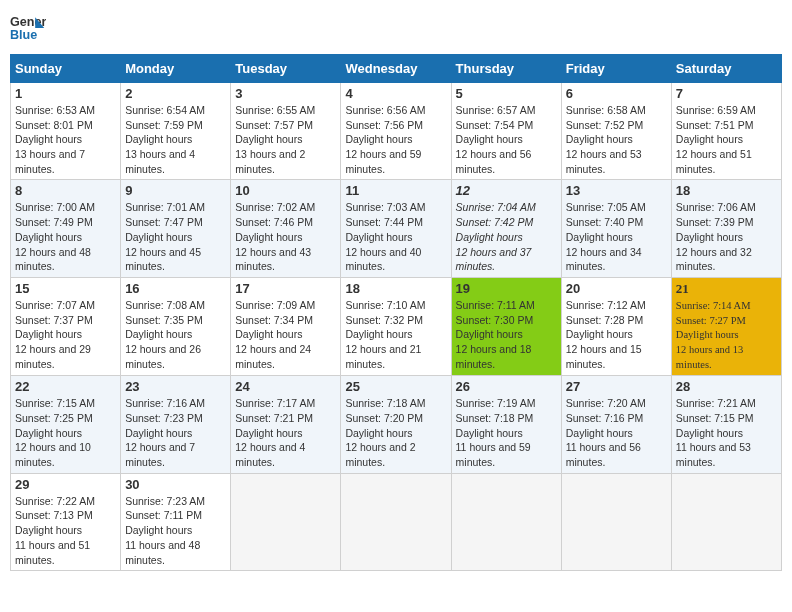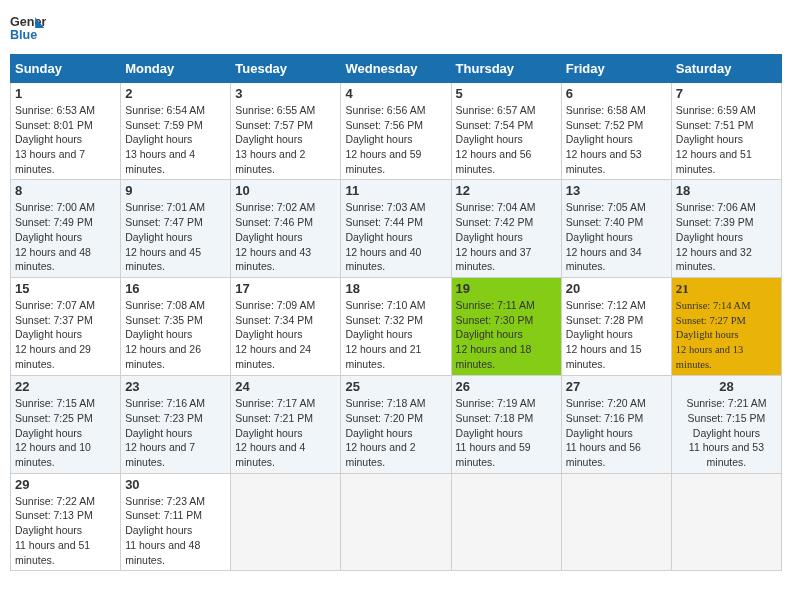--- a/index.html
+++ b/index.html
@@ -149,21 +149,21 @@
           <div class="day-info">Sunrise: 7:01 AM<br>Sunset: 7:47 PM<br>Daylight hours<br>12 hours and 45 minutes.</div>
         </td>
         <td style="background: rgb(240, 245, 250);">
           <span class="day-num">10</span>
           <div class="day-info">Sunrise: 7:02 AM<br>Sunset: 7:46 PM<br>Daylight hours<br>12 hours and 43 minutes.</div>
         </td>
         <td style="background: rgb(240, 245, 250);">
           <span class="day-num">11</span>
           <div class="day-info">Sunrise: 7:03 AM<br>Sunset: 7:44 PM<br>Daylight hours<br>12 hours and 40 minutes.</div>
         </td>
-        <td style="background: rgb(240, 245, 250);">
+        <td style="background: rgb(240, 245, 250); font-style: italic;">
           <span class="day-num">12</span>
           <div class="day-info">Sunrise: 7:04 AM<br>Sunset: 7:42 PM<br>Daylight hours<br>12 hours and 37 minutes.</div>
         </td>
         <td style="background: rgb(240, 245, 250);">
           <span class="day-num">13</span>
           <div class="day-info">Sunrise: 7:05 AM<br>Sunset: 7:40 PM<br>Daylight hours<br>12 hours and 34 minutes.</div>
         </td>
         <td style="background: rgb(240, 245, 250);">
           <span class="day-num">18</span>
           <div class="day-info">Sunrise: 7:06 AM<br>Sunset: 7:39 PM<br>Daylight hours<br>12 hours and 32 minutes.</div>
@@ -217,21 +217,21 @@
           <div class="day-info">Sunrise: 7:18 AM<br>Sunset: 7:20 PM<br>Daylight hours<br>12 hours and 2 minutes.</div>
         </td>
         <td style="background: rgb(240, 245, 250);">
           <span class="day-num">26</span>
           <div class="day-info">Sunrise: 7:19 AM<br>Sunset: 7:18 PM<br>Daylight hours<br>11 hours and 59 minutes.</div>
         </td>
         <td style="background: rgb(240, 245, 250);">
           <span class="day-num">27</span>
           <div class="day-info">Sunrise: 7:20 AM<br>Sunset: 7:16 PM<br>Daylight hours<br>11 hours and 56 minutes.</div>
         </td>
-        <td style="background: rgb(240, 245, 250); text-align: center;">
+        <td style="background: rgb(240, 245, 250);">
           <span class="day-num">28</span>
           <div class="day-info">Sunrise: 7:21 AM<br>Sunset: 7:15 PM<br>Daylight hours<br>11 hours and 53 minutes.</div>
         </td>
       </tr>
       <tr>
         <td style="background: rgb(255, 255, 255);">
           <span class="day-num">29</span>
           <div class="day-info">Sunrise: 7:22 AM<br>Sunset: 7:13 PM<br>Daylight hours<br>11 hours and 51 minutes.</div>
         </td>
         <td style="background: rgb(255, 255, 255);">

